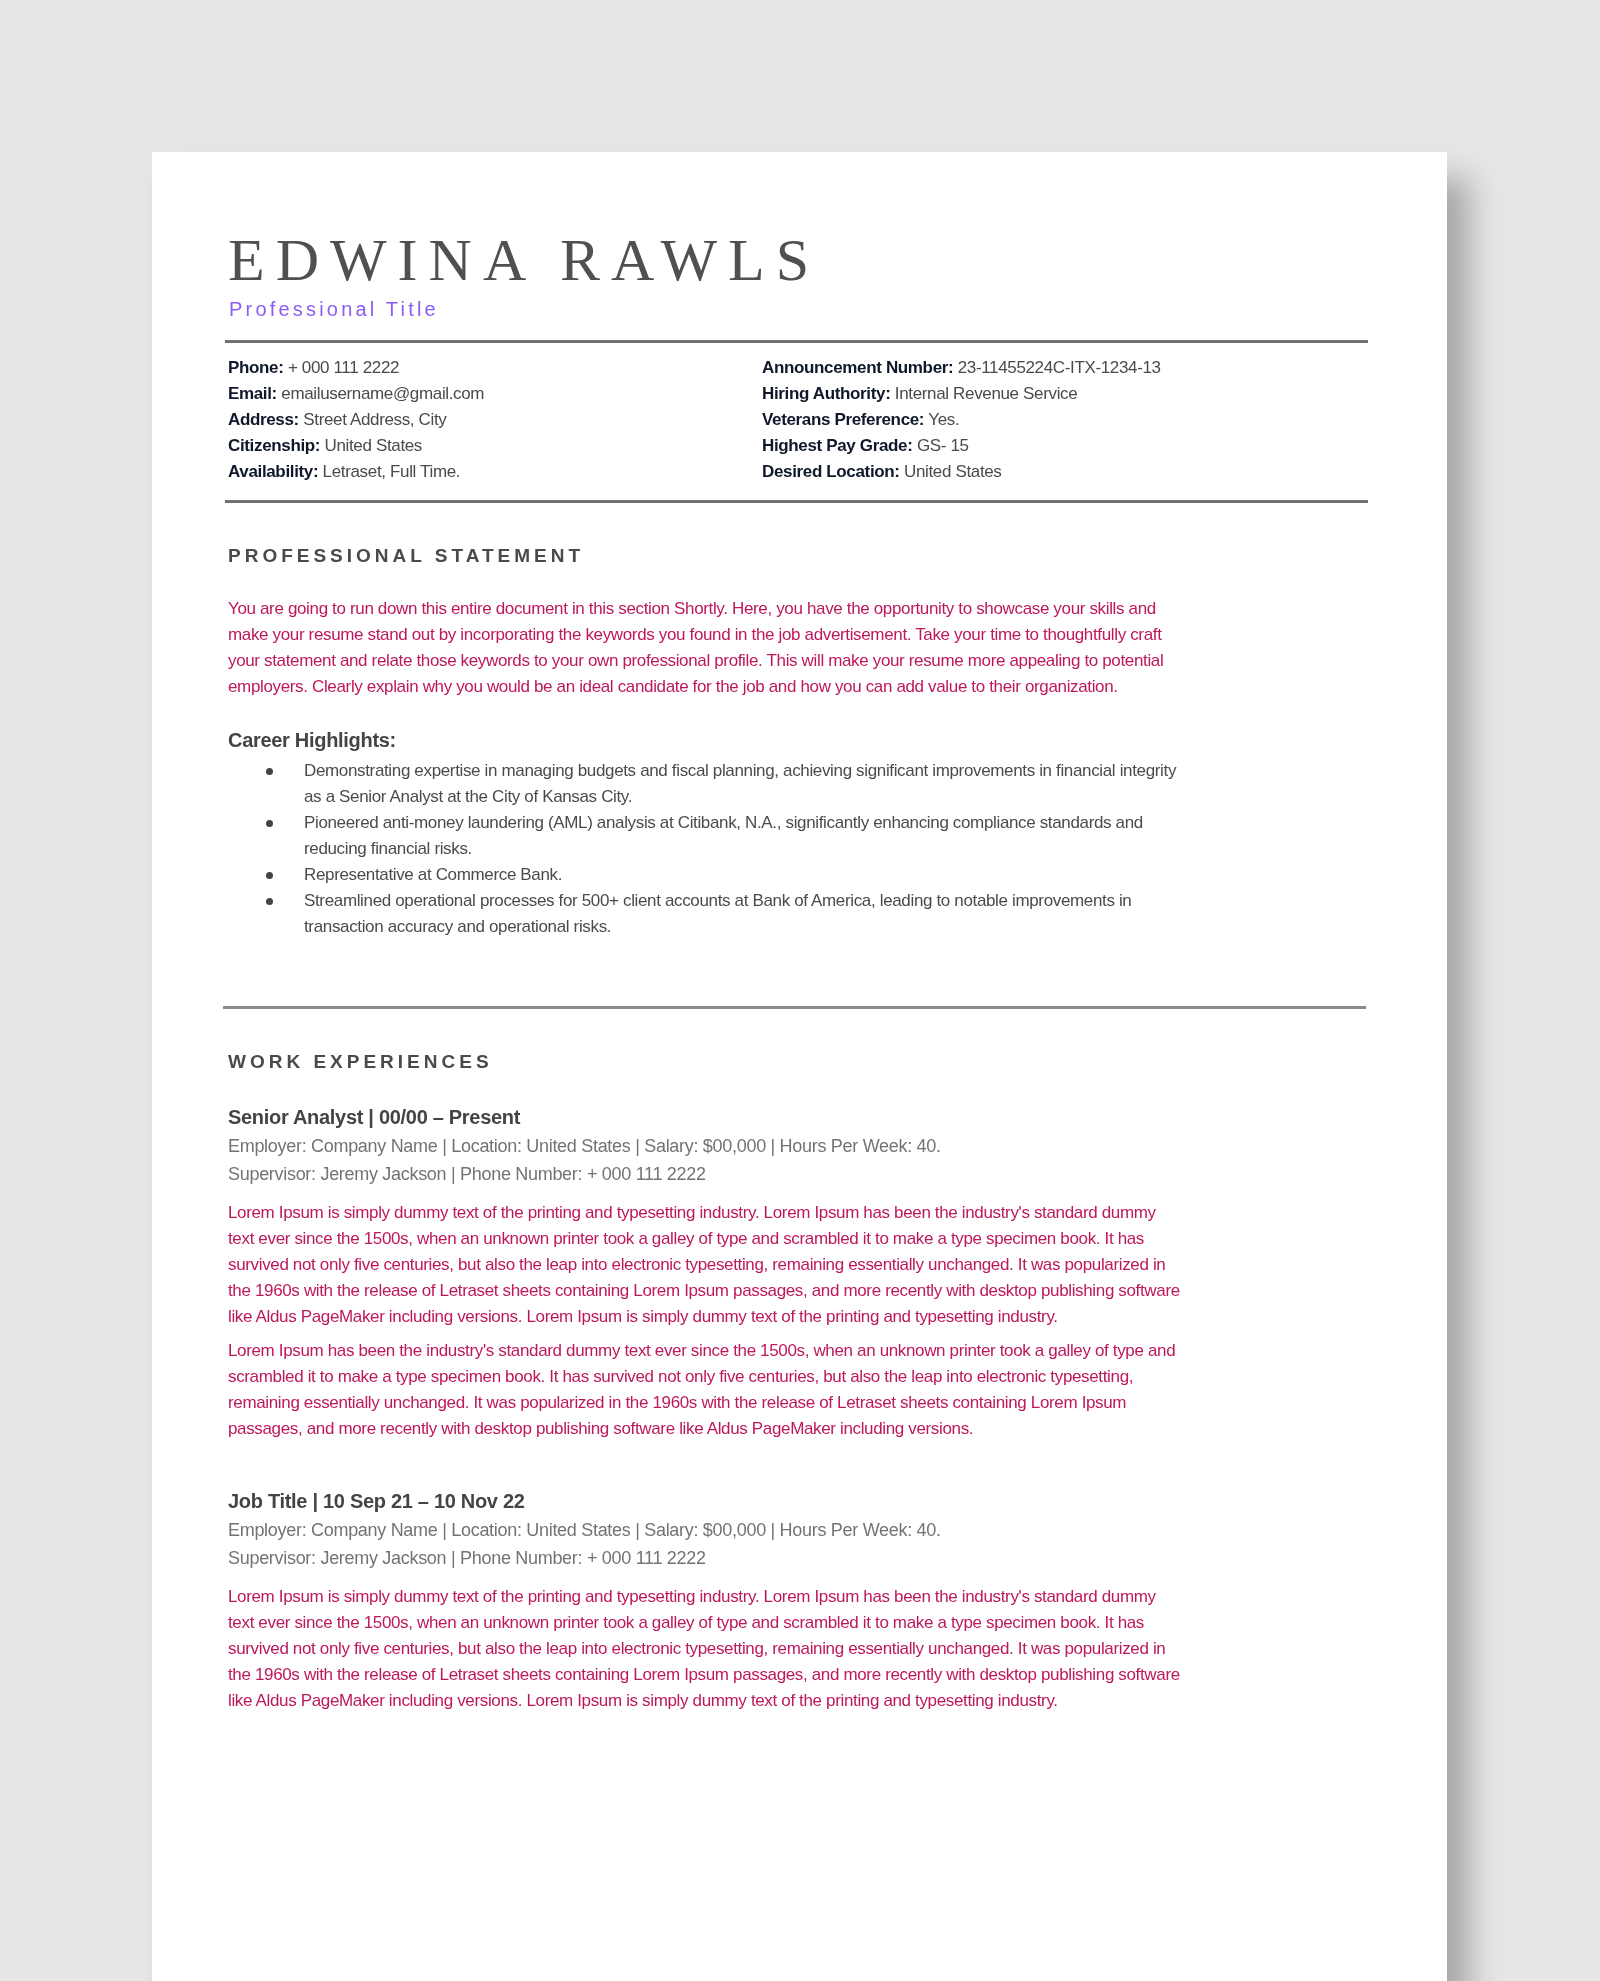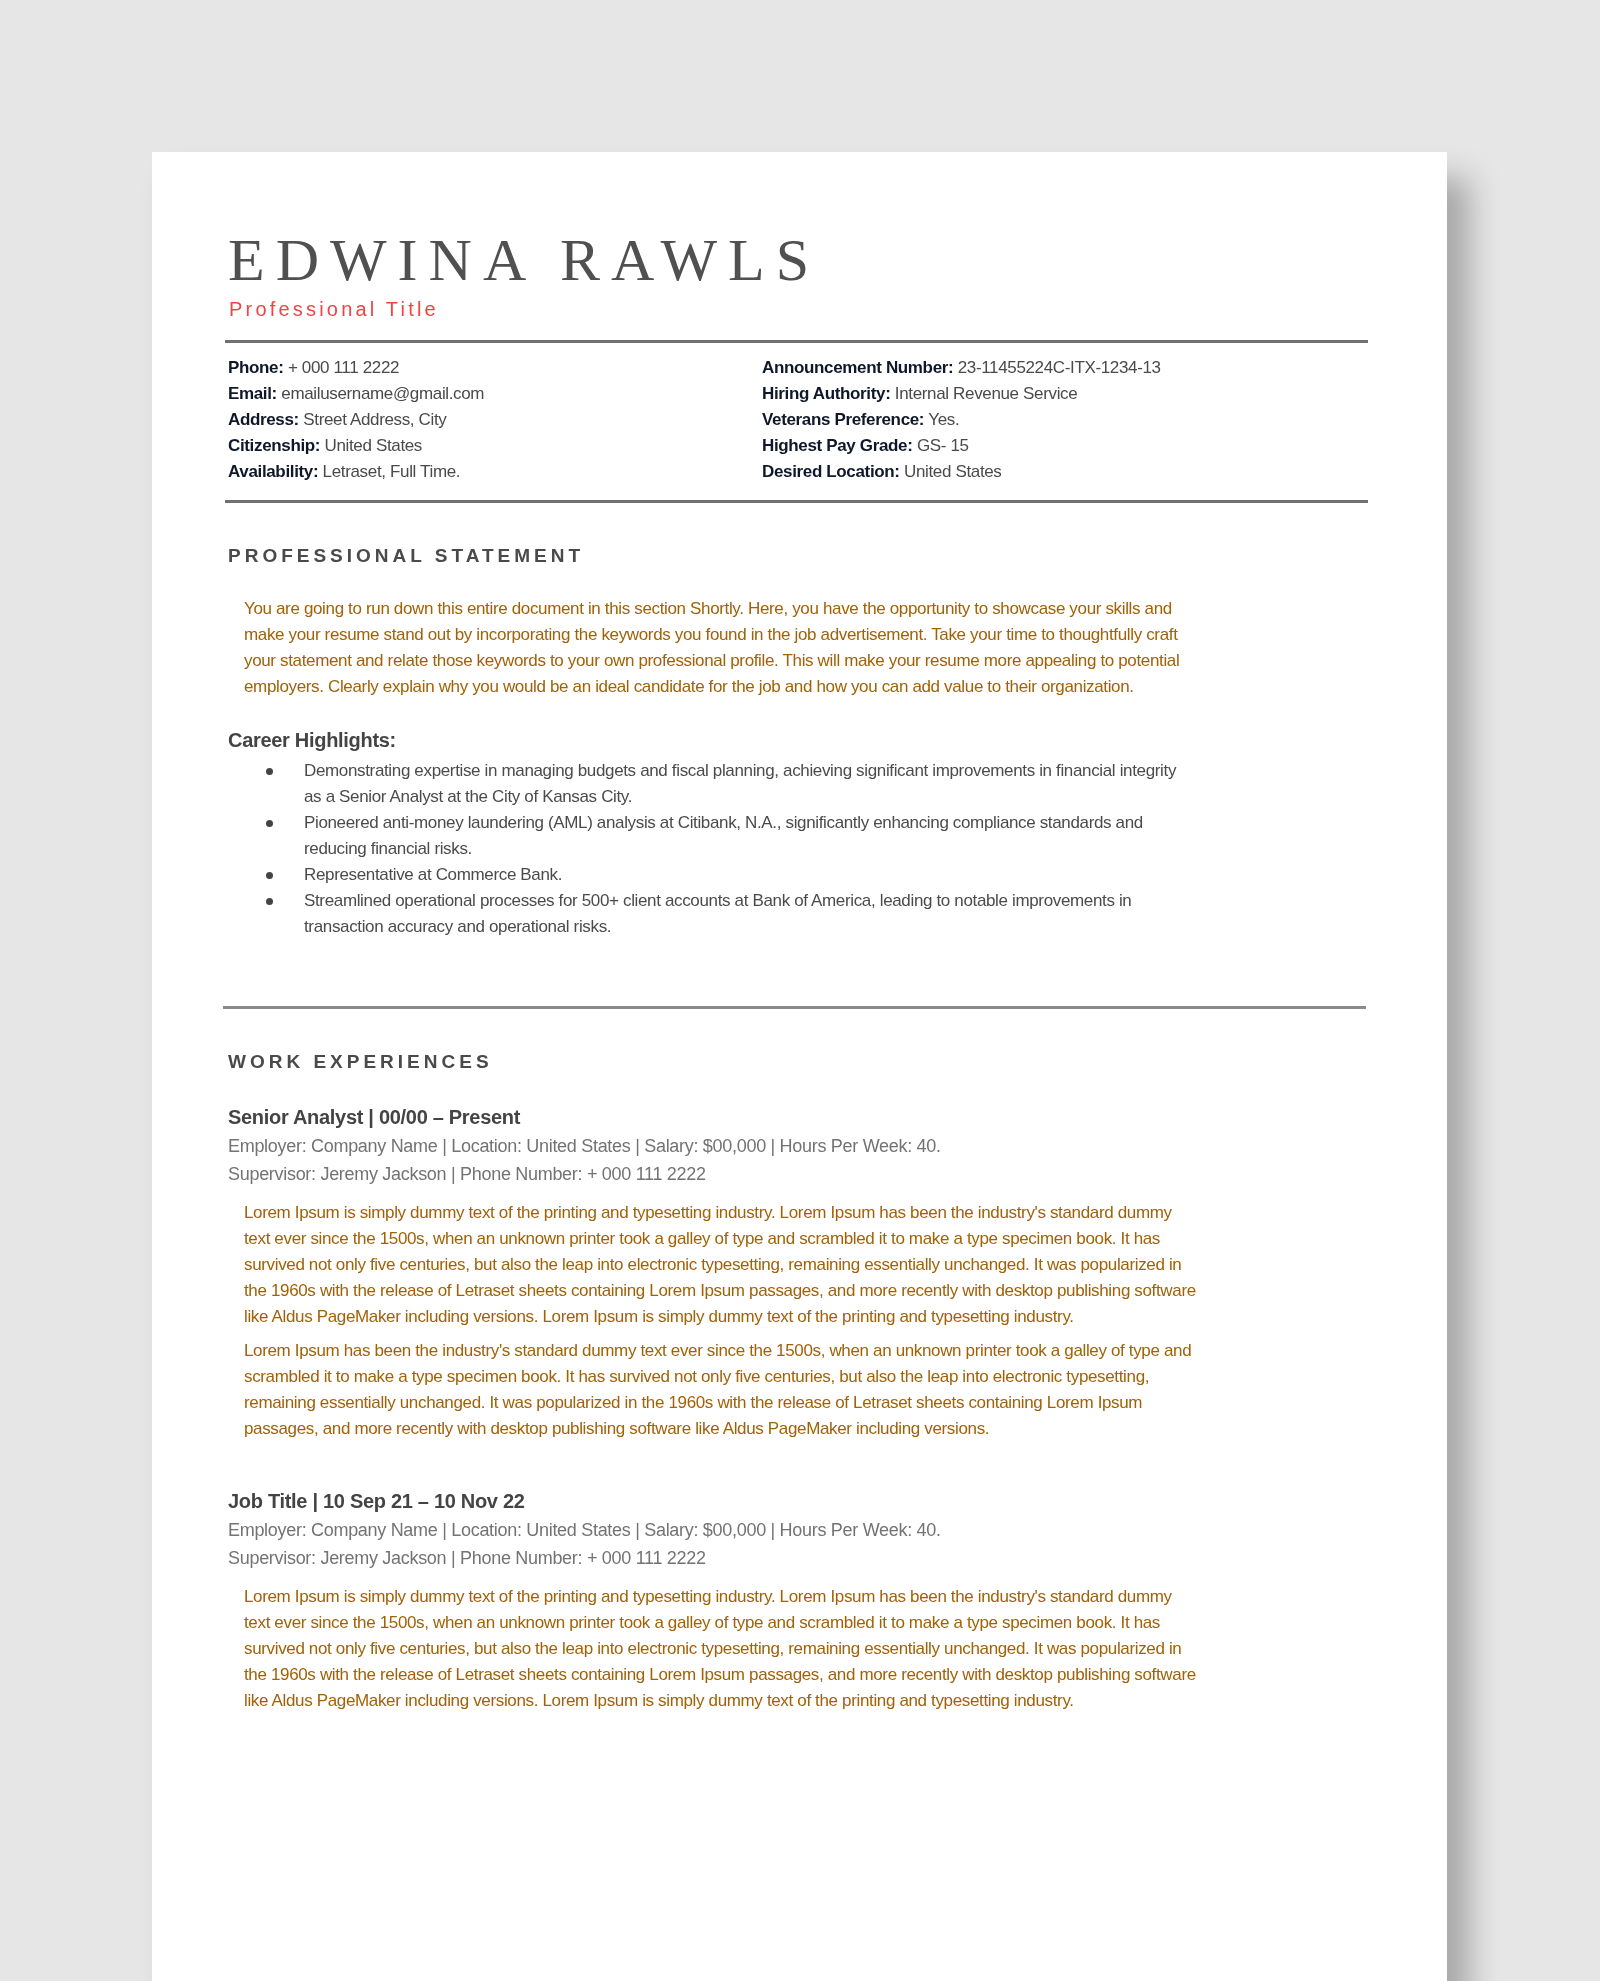--- a/index.html
+++ b/index.html
@@ -18,33 +18,33 @@
   }
   .abs { position: absolute; white-space: nowrap; }
   .name {
     left: 76px; top: 78px;
     font-family: "Liberation Serif", serif;
     font-size: 60px; letter-spacing: 11px; color: #505050;
     line-height: 1;
   }
   .title {
     left: 77px; top: 146px;
-    font-size: 20px; letter-spacing: 3.2px; color: #ef4444;
+    font-size: 20px; letter-spacing: 3.2px; color: #8b5cf6;
   }
   .rule { position: absolute; left: 73px; width: 1143px; height: 3px; background: #707070; }
   .rule.thin { height: 3px; background: #8a8a8a; }
   .contact-col { position: absolute; top: 203px; font-size: 17px; line-height: 26px; color: #4a4a4a; }
   .contact-col .row { white-space: nowrap; letter-spacing: -0.35px; }
   .contact-col b { color: #0f172a; }
   .section-heading {
     left: 76px; font-size: 19px; font-weight: bold; letter-spacing: 4px; color: #4a4a4a;
   }
   .para {
-    position: absolute; left: 92px; width: 1160px;
-    font-size: 17px; line-height: 26px; color: #a16207; letter-spacing: -0.35px;
+    position: absolute; left: 76px; width: 1160px;
+    font-size: 17px; line-height: 26px; color: #be185d; letter-spacing: -0.35px;
   }
   .para .ln { display: block; white-space: nowrap; }
   .subhead { left: 76px; font-size: 20px; font-weight: bold; color: #444; letter-spacing: -0.3px; }
   .bullets { position: absolute; left: 76px; top: 606px; width: 1160px; font-size: 17px; line-height: 26px; letter-spacing: -0.35px; color: #4b4b4b; }
   .bullet { position: relative; padding-left: 76px; }
   .bullet .dot { position: absolute; left: 38px; top: 10px; width: 7px; height: 7px; border-radius: 50%; background: #444; }
   .bullet .ln { display: block; white-space: nowrap; }
   .job-title { left: 76px; font-size: 20px; font-weight: bold; color: #444; letter-spacing: -0.3px; }
   .job-meta { left: 76px; font-size: 18px; font-weight: normal; color: #737373; letter-spacing: -0.3px; }
 </style>

